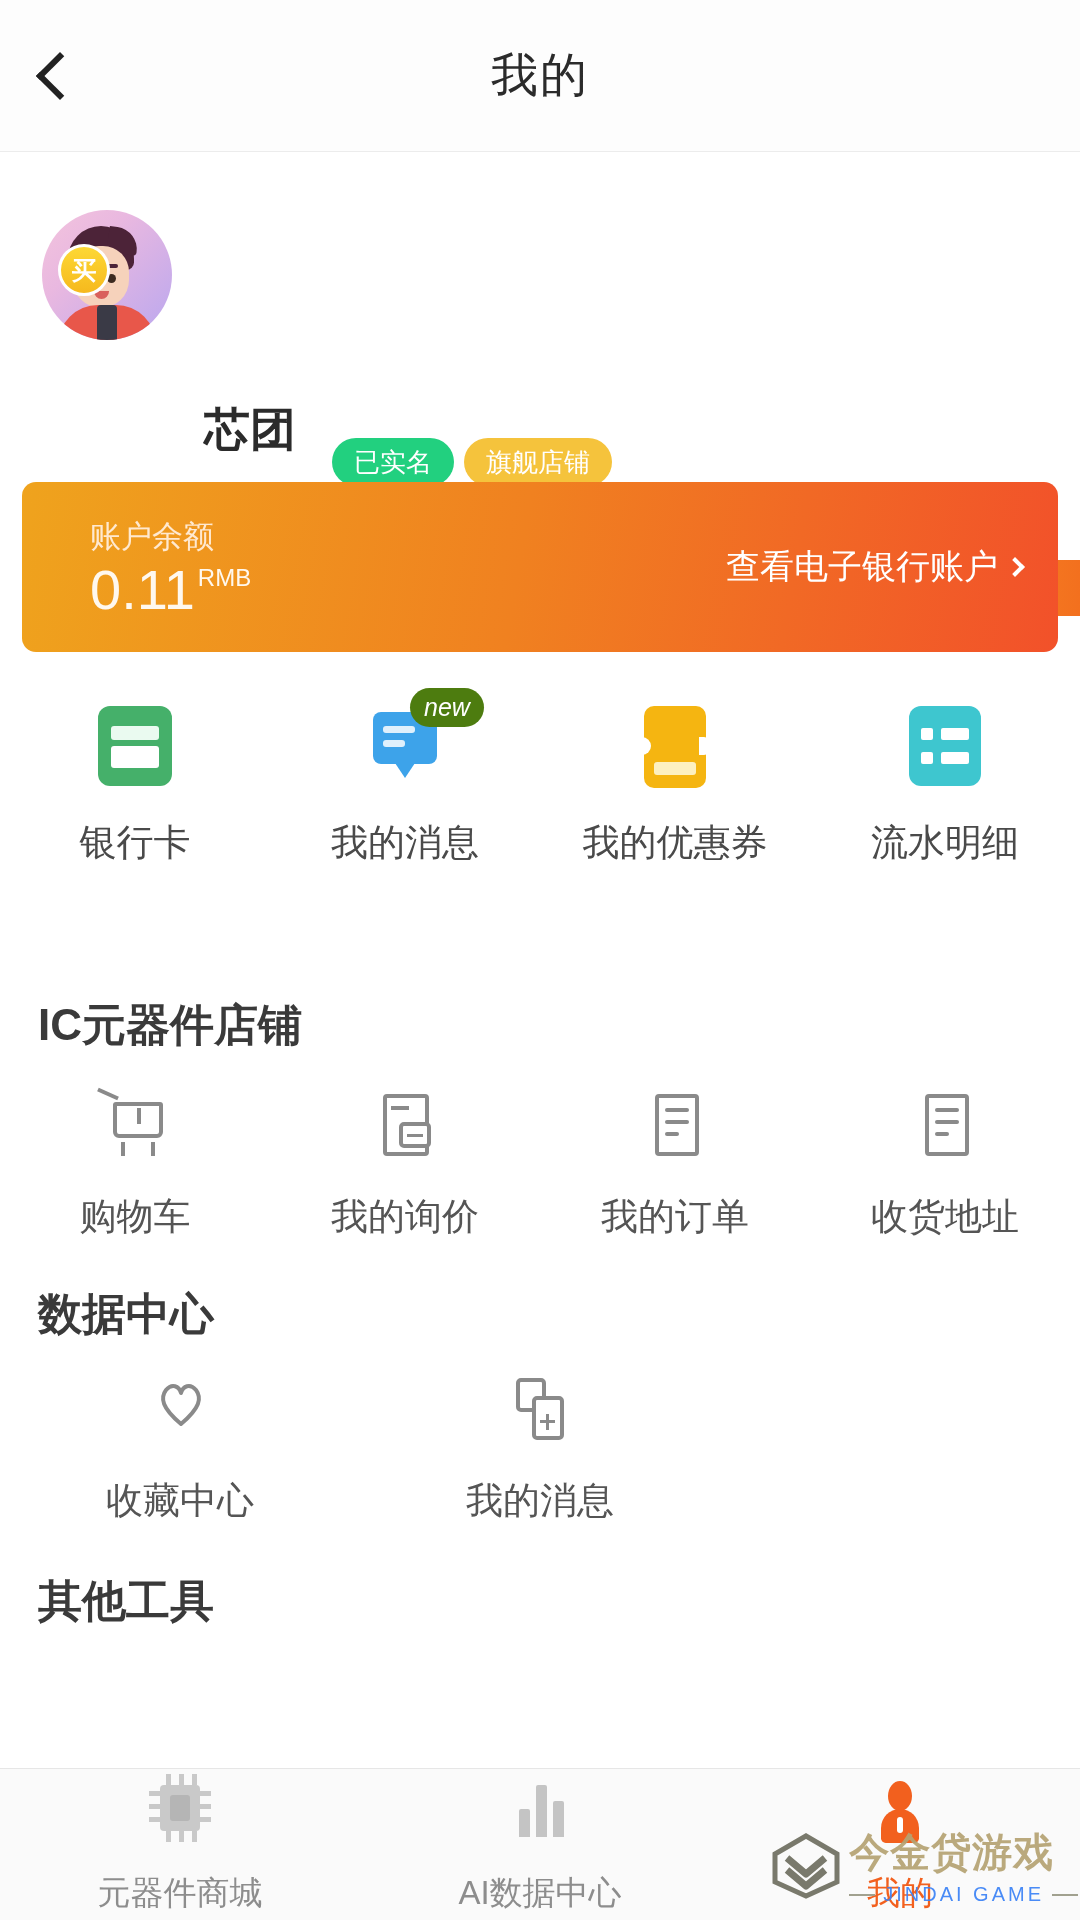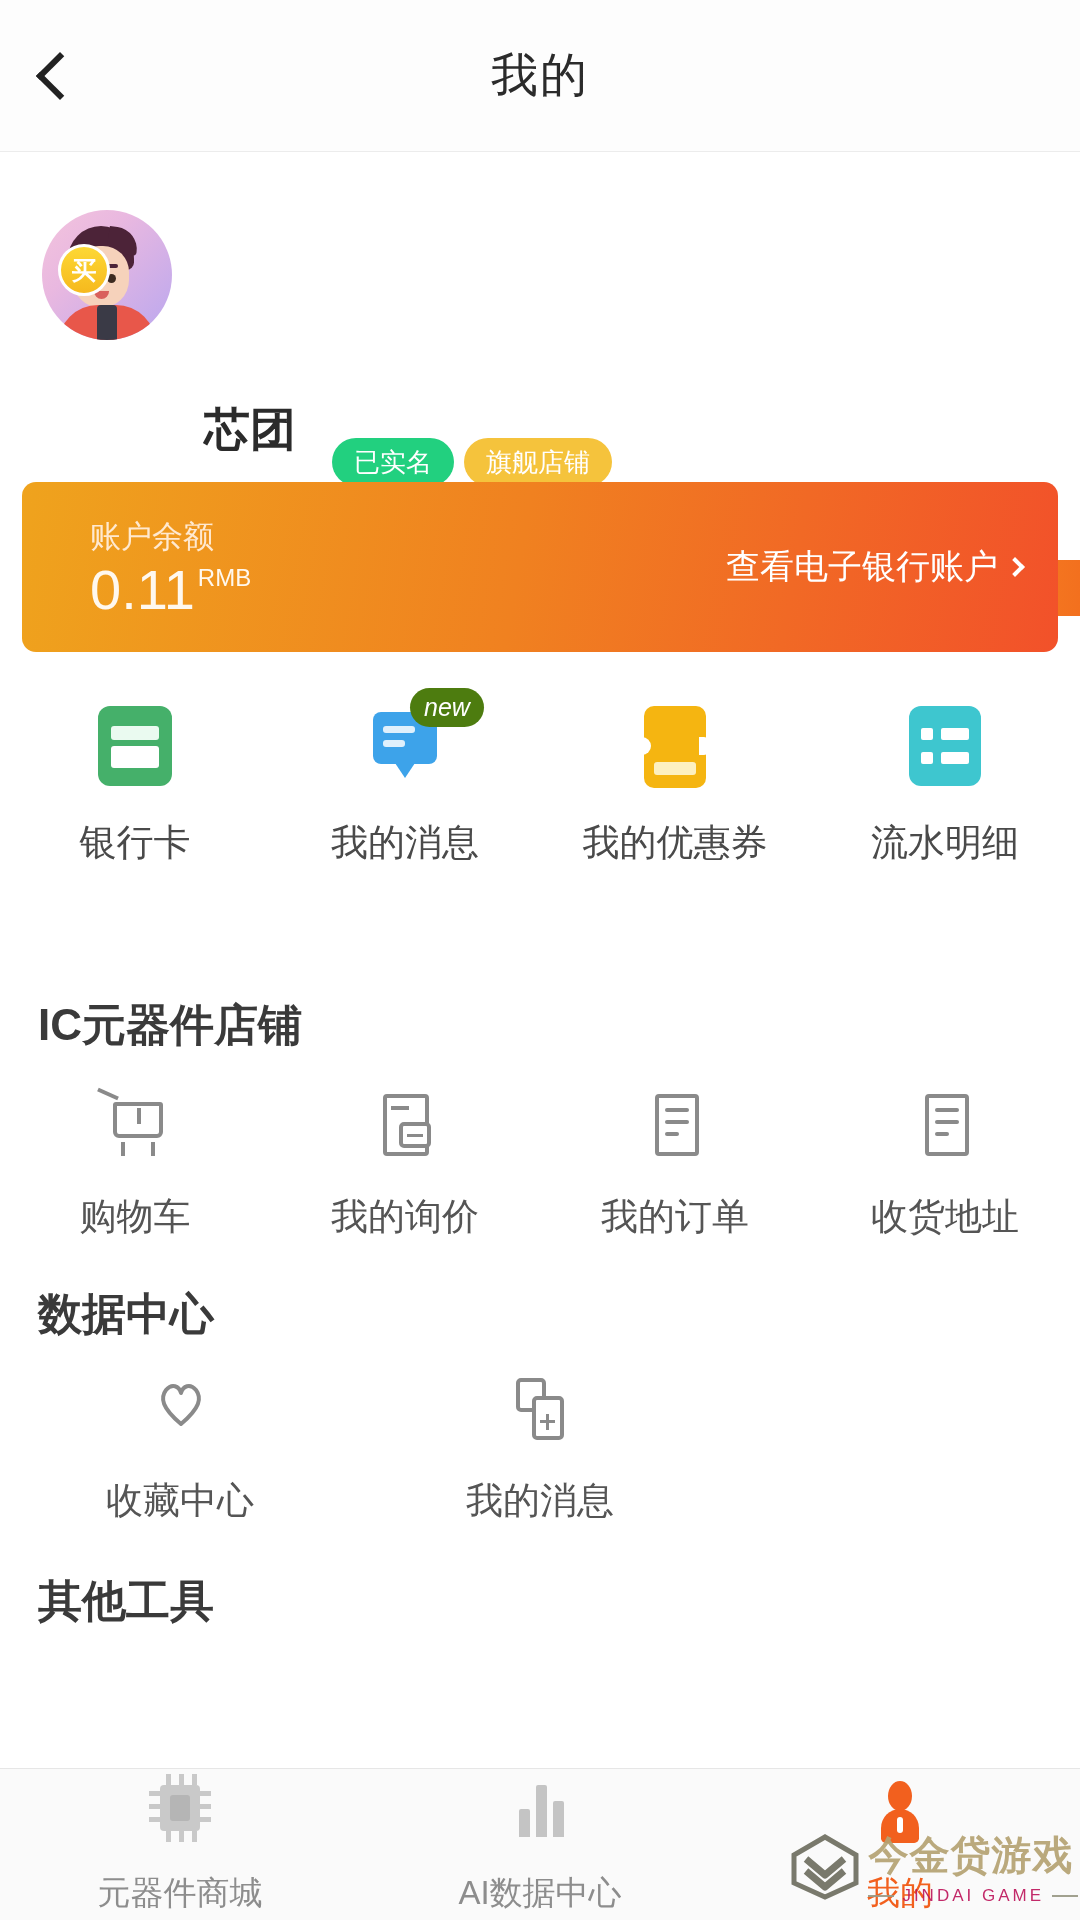--- a/index.html
+++ b/index.html
@@ -278,21 +278,21 @@
   .person .body:after { content:""; position:absolute; left:16px; top:8px; width:6px; height:16px; background:#fff; border-radius:3px; }
 
   
   .watermark {
     position:absolute; right:2px; bottom:14px;
     display:flex; align-items:center; opacity:.92;
   }
   .wm-logo { width:74px; height:68px; position:relative; margin-right:6px; }
   .wm-text { display:flex; flex-direction:column; }
   .wm-cn { font-size:40px; color:#b5a373; font-weight:bold; letter-spacing:1px; }
-  .wm-en { font-size:17px; color:#be185d; letter-spacing:3px; margin-top:3px; display:flex; align-items:center; }
+  .wm-en { font-size:20px; color:#3b82f6; letter-spacing:3px; margin-top:3px; display:flex; align-items:center; }
   .wm-en:before, .wm-en:after { content:""; display:inline-block; height:2px; background:#9a9a86; flex:1; min-width:26px; }
   .wm-en:before { margin-right:8px; } .wm-en:after { margin-left:8px; }
 </style>
 </head>
 <body>
 
 <div class="header">
   <div class="back-btn">
     <div class="chev"></div>
   </div>

